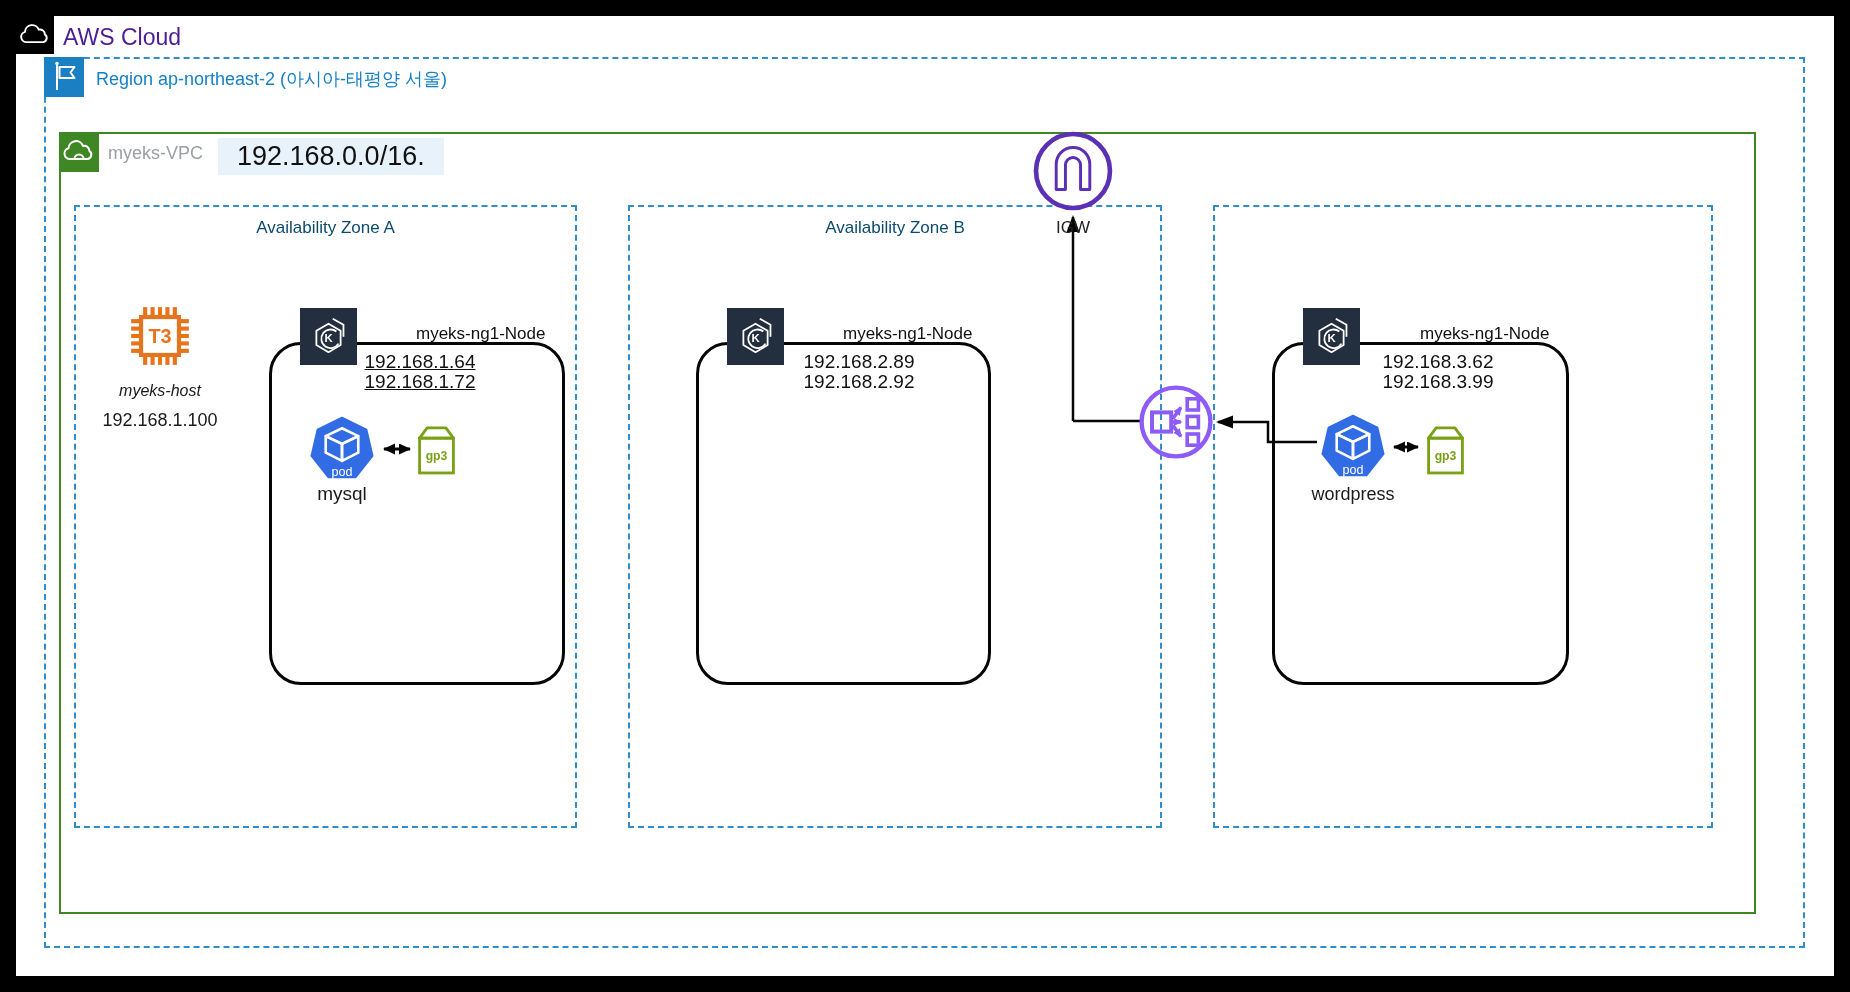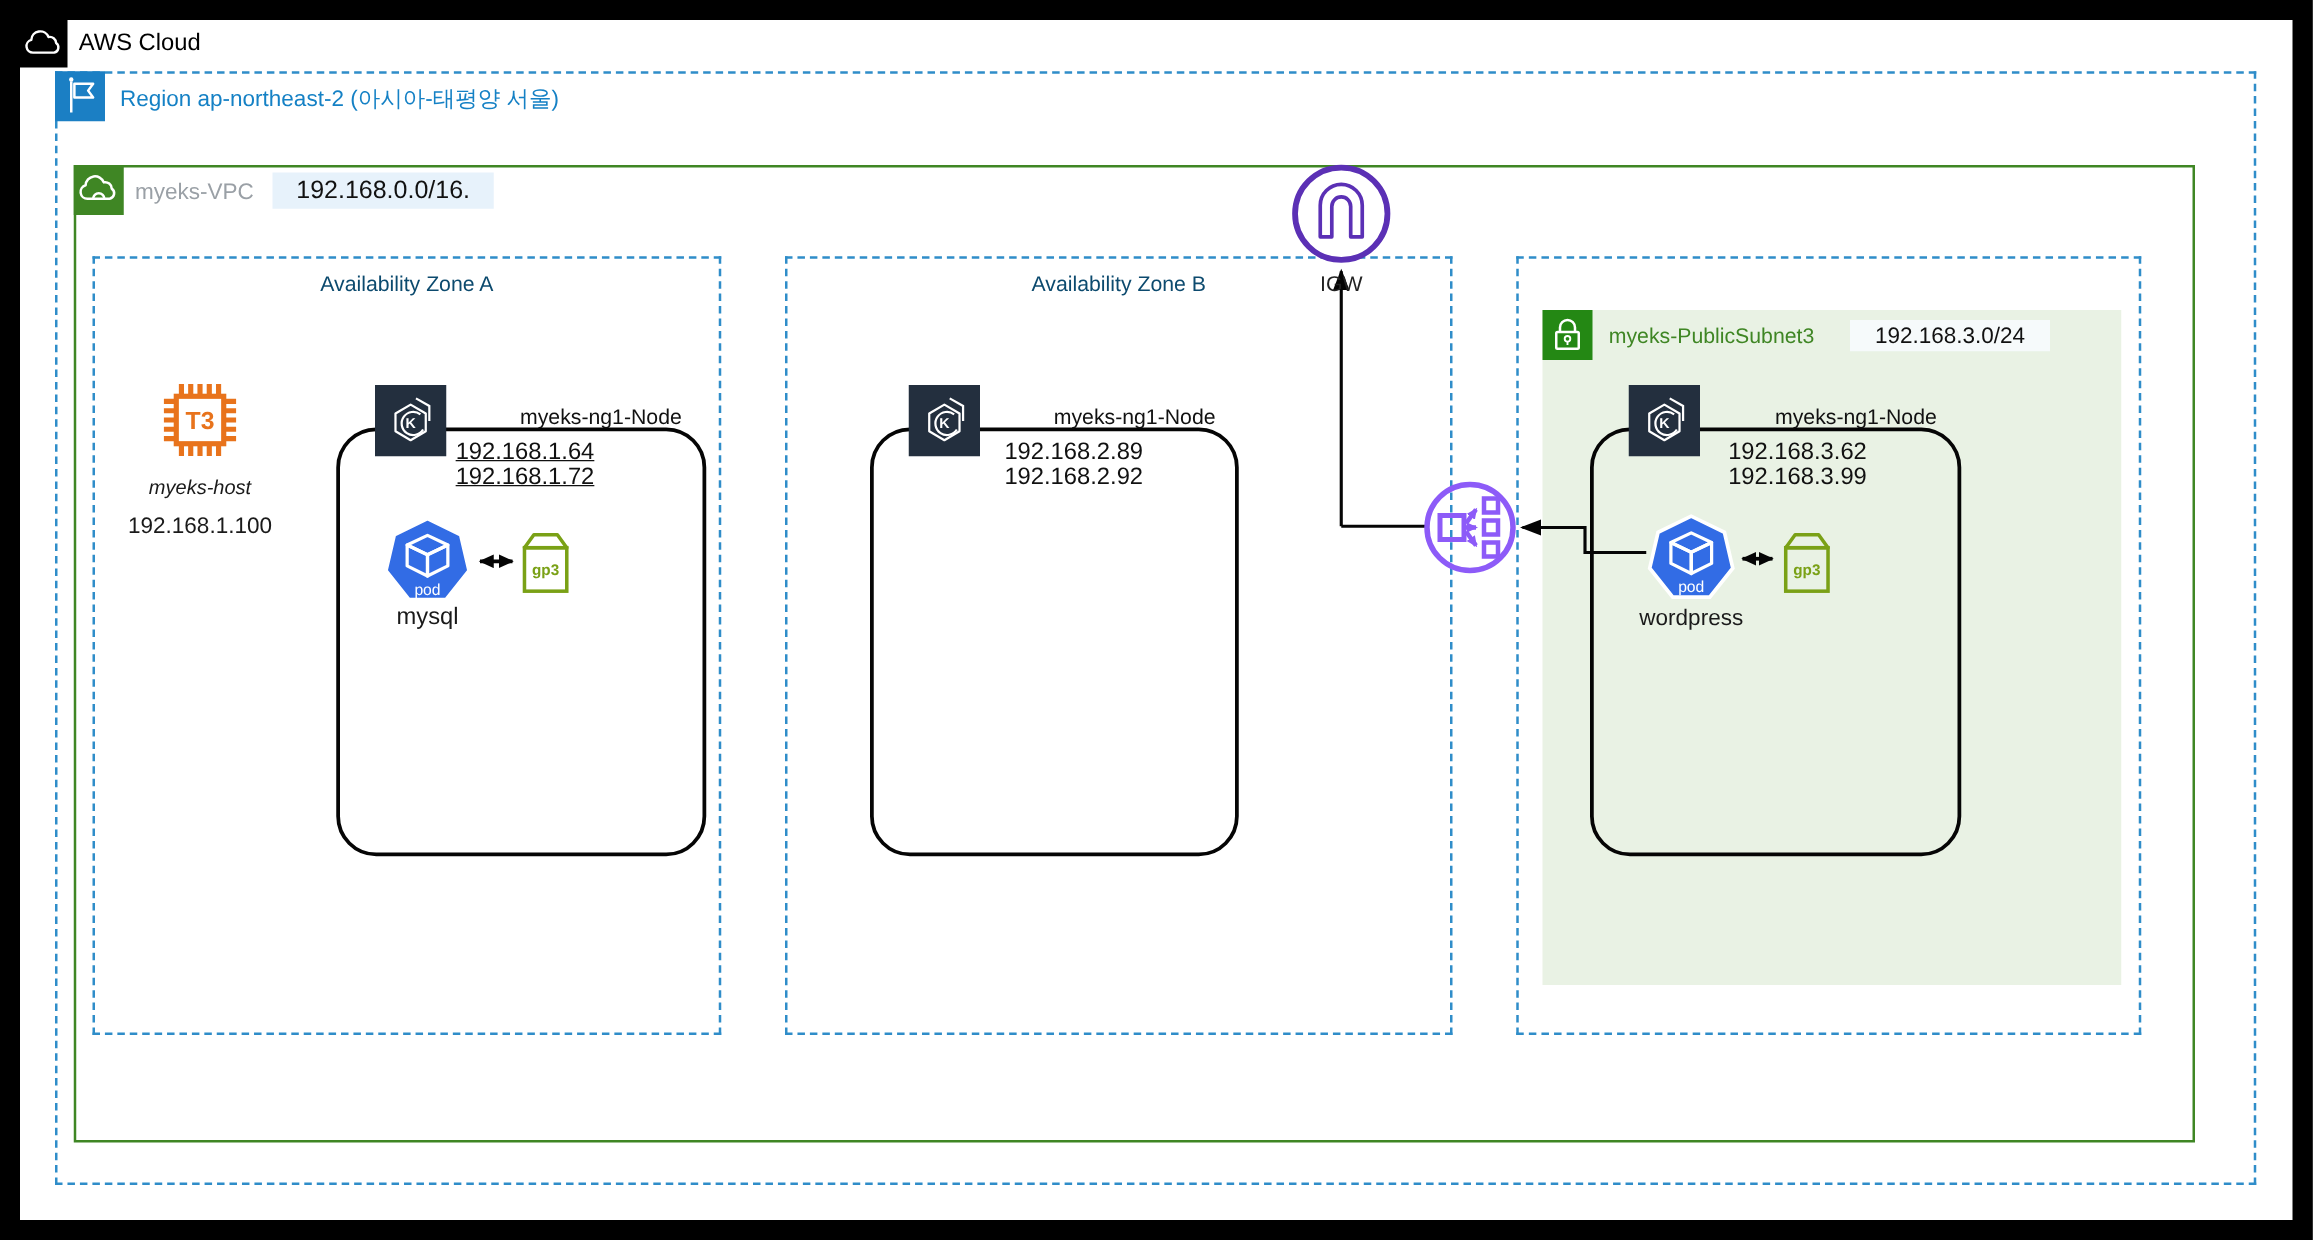--- a/index.html
+++ b/index.html
@@ -3,28 +3,28 @@
 <meta charset="utf-8">
 <style>
   html,body{margin:0;padding:0;background:#000;}
   .stage{position:relative;width:1850px;height:992px;background:#000;overflow:hidden;
          font-family:"Liberation Sans", sans-serif;color:#1a1a1a;}
   .canvas{position:absolute;left:16px;top:16px;width:1818px;height:960px;background:#ffffff;}
   .abs{position:absolute;}
   .ctr{text-align:center;}
   
   .aws-badge{left:0;top:0;width:38px;height:38px;background:#000;}
-  .aws-title{left:47px;top:8px;font-size:19px;color:#000000;}
+  .aws-title{left:47px;top:8px;font-size:23px;color:#4c1d95;}
   .region-box{left:28px;top:41px;width:1761px;height:891px;border:2px dashed #2F8DC9;box-sizing:border-box;}
   .region-badge{left:28px;top:41px;width:40px;height:40px;background:#1B7FC4;}
   .region-label{left:80px;top:51px;font-size:18px;color:#1581C5;}
   .vpc-box{left:43px;top:116px;width:1697px;height:782px;border:2px solid #3F8624;box-sizing:border-box;}
   .vpc-badge{left:43px;top:116px;width:40px;height:40px;background:#3F8624;}
   .vpc-name{left:92px;top:127px;font-size:18px;color:#9aa0a6;}
-  .vpc-cidr{left:202px;top:122px;font-size:20px;color:#111;background:#E7F2FB;padding:3px 19px;}
+  .vpc-cidr{left:202px;top:122px;font-size:27px;color:#111;background:#E7F2FB;padding:3px 19px;}
   
   .zone{border:2px dashed #2F8DC9;box-sizing:border-box;}
   .zone-a{left:58px;top:189px;width:503px;height:623px;}
   .zone-b{left:612px;top:189px;width:534px;height:623px;}
   .zone-c{left:1197px;top:189px;width:500px;height:623px;}
   .zone-title{top:202px;height:20px;font-size:17px;color:#0c4a6e;}
   .zt-a{left:58px;width:503px;} .zt-b{left:612px;width:534px;} .zt-c{left:1197px;width:500px;}
   
   .subnet{background:#E9F2E4;}
   .subnet-1{left:81px;top:232px;width:489px;height:540px;}
@@ -94,32 +94,20 @@
   </div>
   <div class="abs vpc-name">myeks-VPC</div>
   <div class="abs vpc-cidr">192.168.0.0/16.</div>
 
   <div class="abs zone zone-a"></div>
   <div class="abs zone zone-b"></div>
   <div class="abs zone zone-c"></div>
   <div class="abs ctr zone-title zt-a">Availability Zone A</div>
   <div class="abs ctr zone-title zt-b">Availability Zone B</div>
 
-  <div class="abs subnet subnet-3">
-    <div class="lock-badge">
-      <svg width="40" height="40" viewBox="0 0 80 80">
-        <path d="M28 35 v-7 a12 12 0 0 1 24 0 v7" fill="none" stroke="#fff" stroke-width="4"></path>
-        <rect x="22" y="35" width="36" height="27" rx="2" fill="none" stroke="#fff" stroke-width="4"></rect>
-        <circle cx="40" cy="46" r="4.5" fill="none" stroke="#fff" stroke-width="3"></circle>
-        <line x1="40" y1="50.5" x2="40" y2="56" stroke="#fff" stroke-width="3"></line>
-      </svg>
-    </div>
-    <div class="subnet-name">myeks-PublicSubnet3</div>
-    <div class="subnet-cidr sc-3">192.168.3.0/24</div>
-  </div>
 
   <div class="abs node-rect nr-a"></div>
   <div class="abs node-rect nr-b"></div>
   <div class="abs node-rect nr-c"></div>
 
   <svg class="abs overlay" width="1818" height="960">
     <defs>
       <marker id="ah" markerUnits="userSpaceOnUse" markerWidth="20" markerHeight="15" refX="15" refY="6.5" orient="auto">
             <path d="M0,0 L17,6.5 L0,13 z" fill="#050505"></path>
           </marker>

